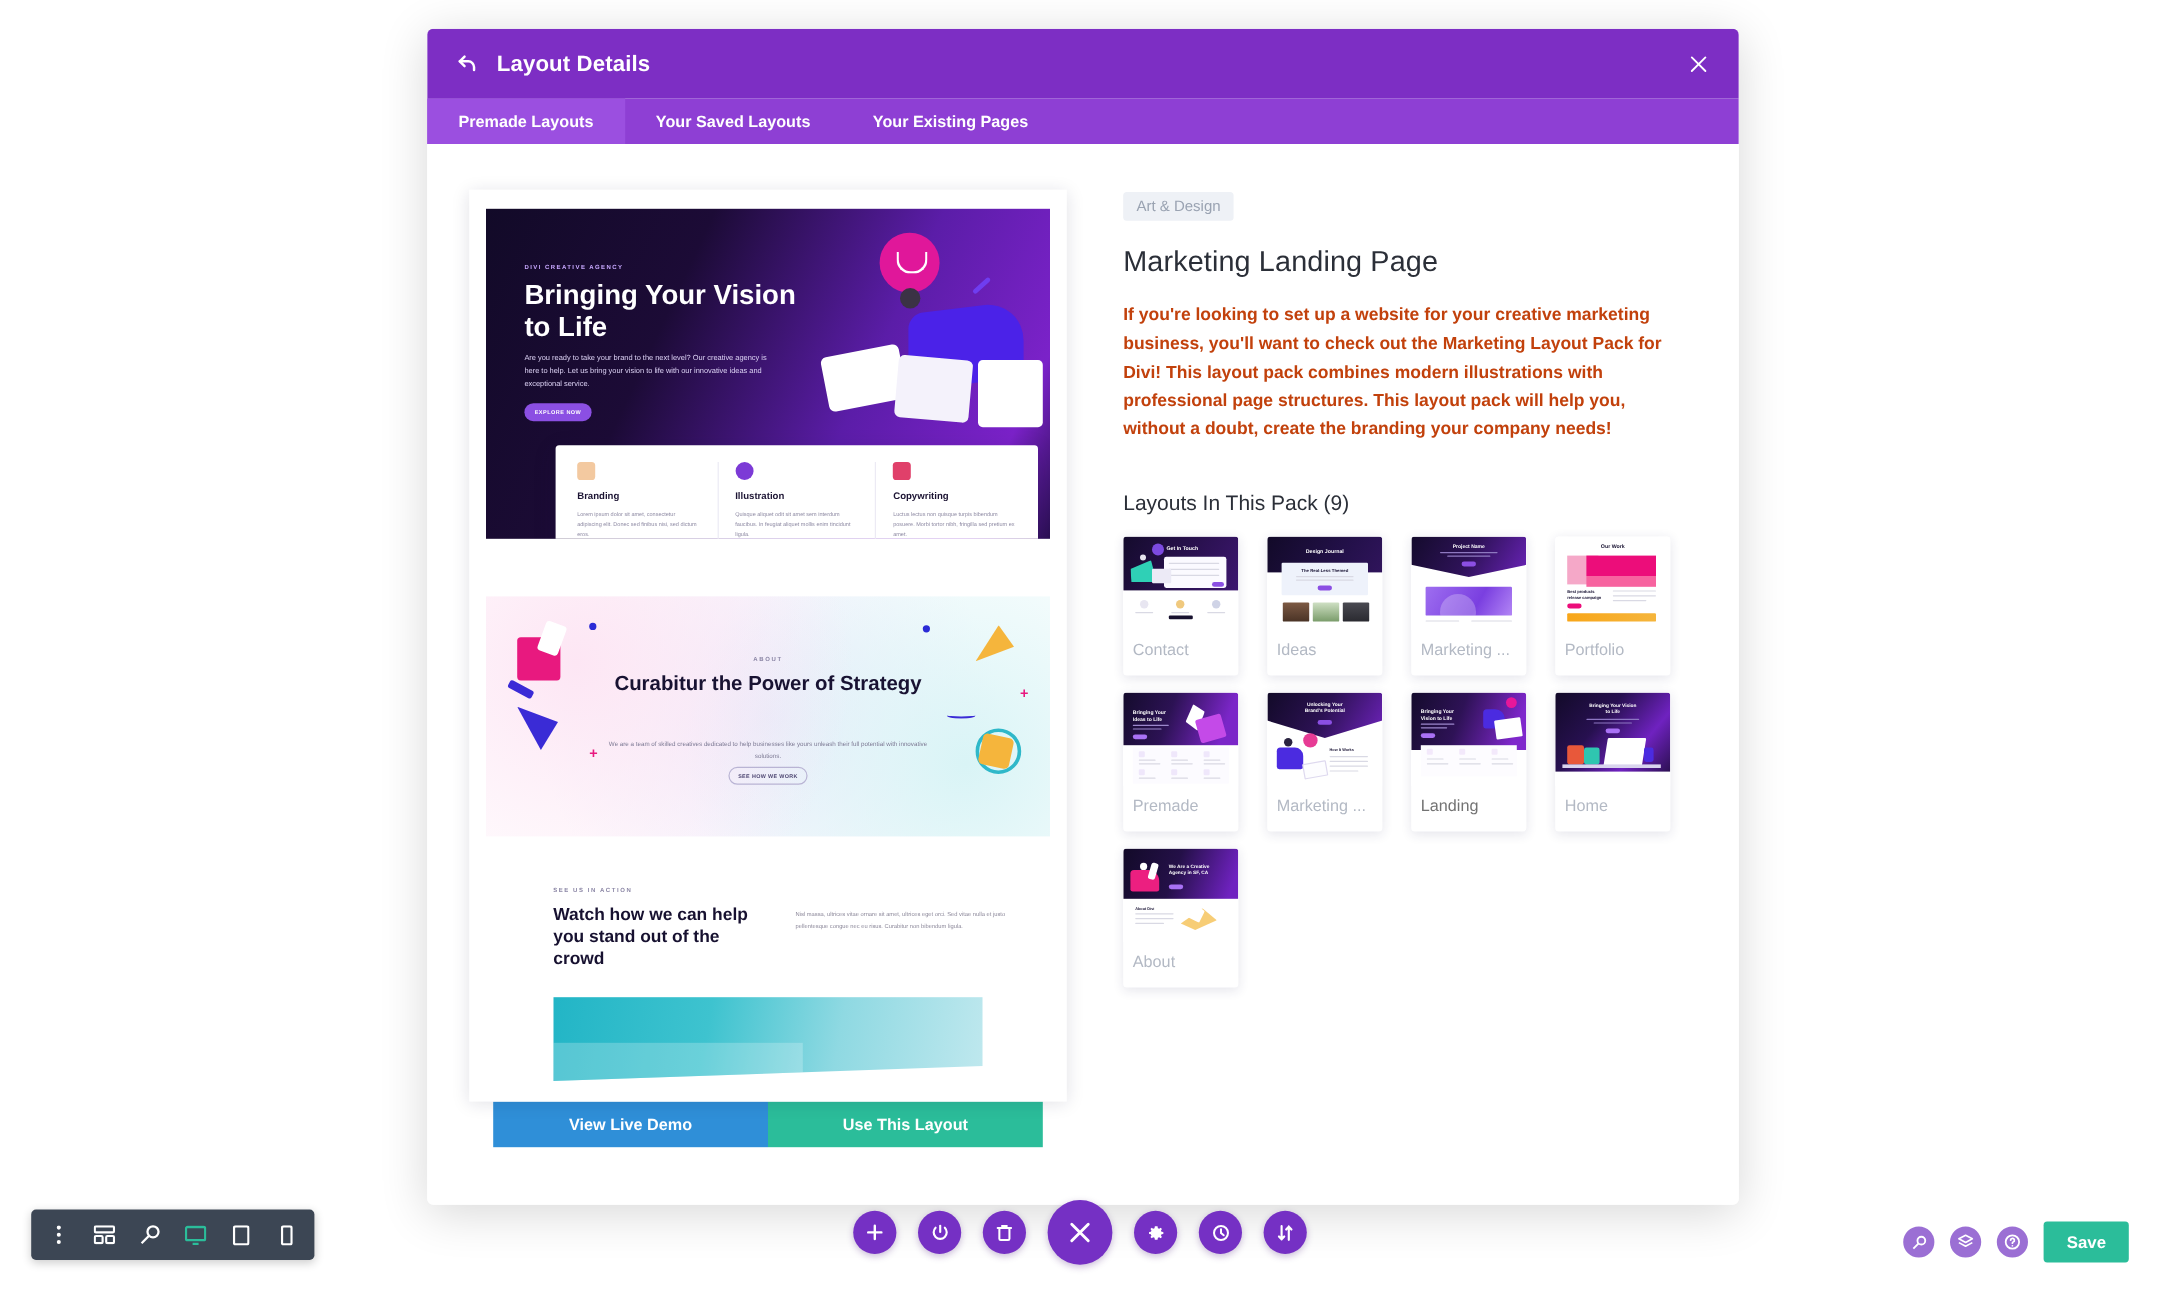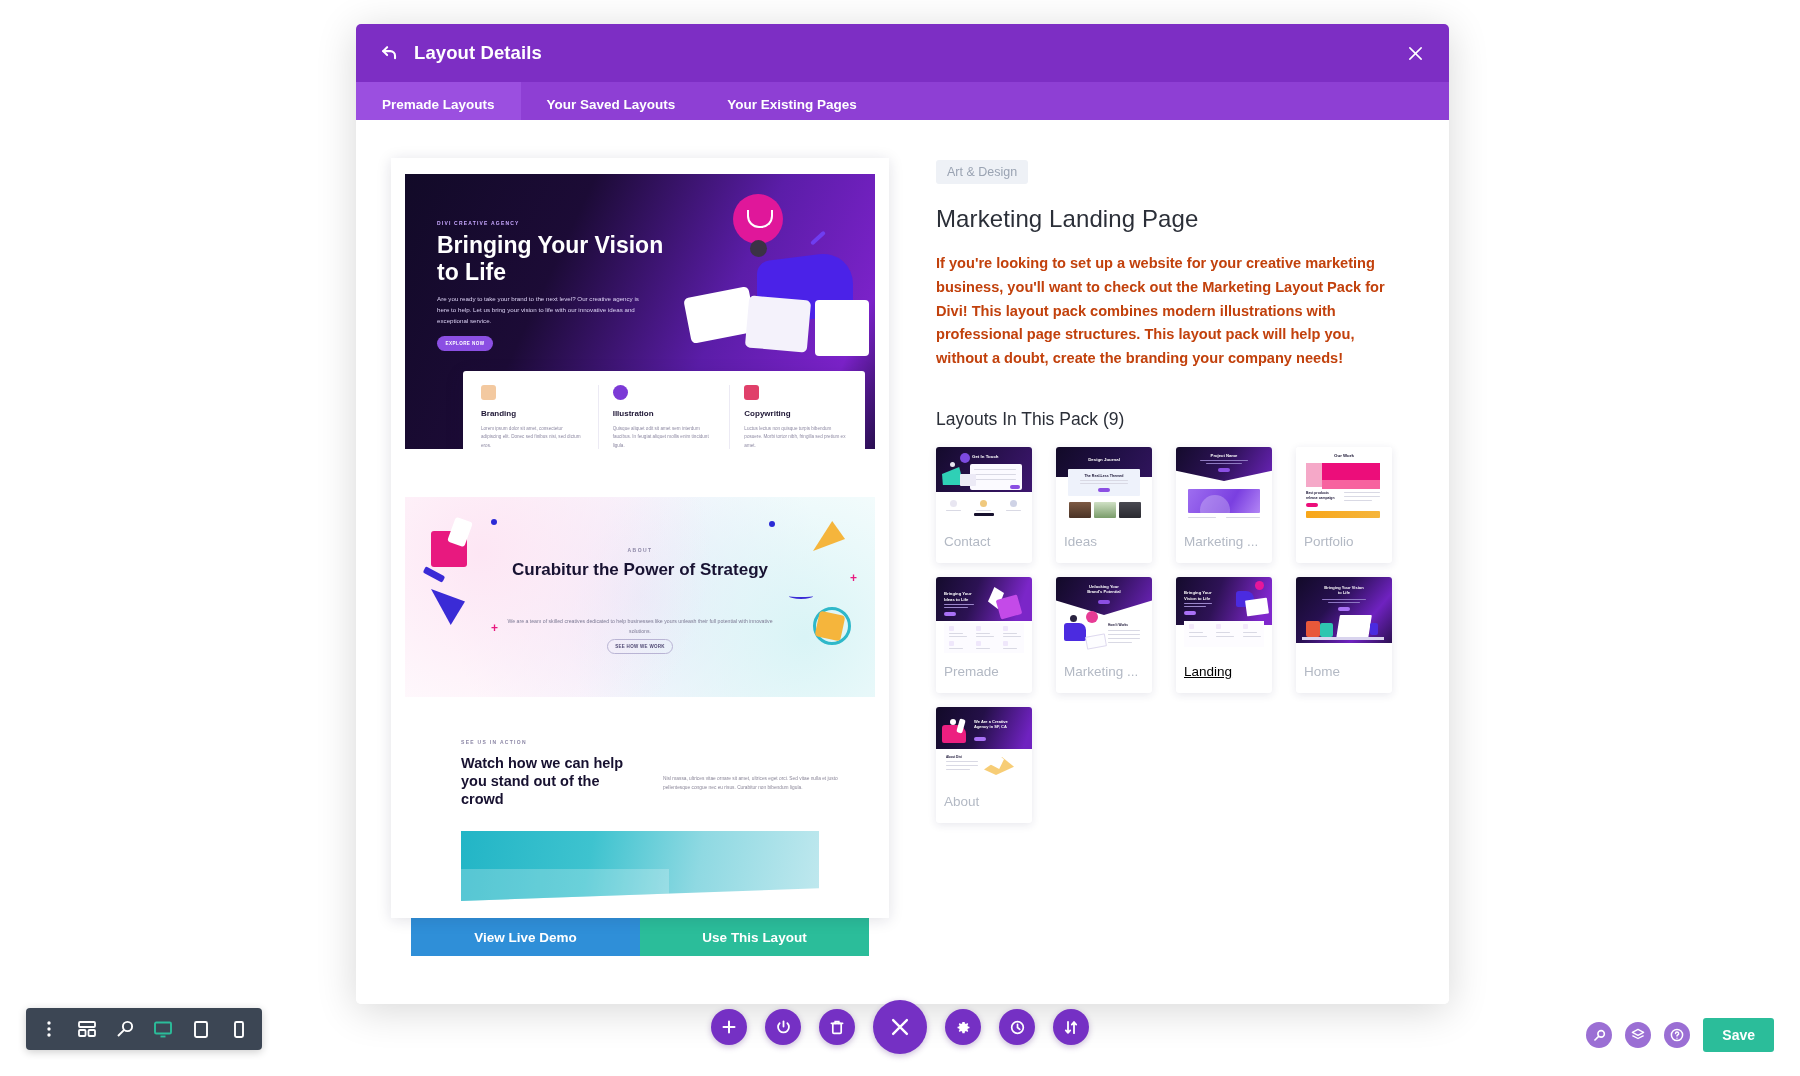--- a/index.html
+++ b/index.html
@@ -48,22 +48,22 @@
   }
   #close-icon svg { display:block; }
 
   #modal-tabs {
     height: 38px;
     background: #8e3fd4;
     display: flex; align-items: stretch;
     flex: 0 0 auto;
   }
   .tab {
-    display: flex; 
-    padding: 15px 26px;
+    display: flex; align-items: center;
+    padding: 0 26px;
     color: #ffffff; font-size: 13.5px; font-weight: bold;
     cursor: pointer;
     white-space: nowrap;
   }
   .tab.active { background: #9b4fe0; }
 
   #modal-body {
     flex: 1 1 auto;
     display: flex;
     padding: 38px 46px 0 34px;
@@ -129,21 +129,21 @@
       radial-gradient(circle at 50% 50%, #ece9fb 0%, #ffffff 75%);
       overflow:hidden;}
   .pv-sec2 .about{position:absolute;left:50%;transform:translateX(-50%);top:50px;font-size:5px;color:#8c87a6;letter-spacing:1.4px;font-weight:bold;}
   .pv-sec2 h2{position:absolute;left:50%;transform:translateX(-50%);top:62px;width:300px;text-align:center;font-size:17px;line-height:1.28;font-weight:bold;color:#181232;}
   .pv-sec2 p{position:absolute;left:50%;transform:translateX(-50%);top:120px;width:268px;text-align:center;font-size:5.2px;line-height:1.9;color:#7d7a94;}
   .pv-sec2 .btn{position:absolute;left:50%;transform:translateX(-50%);top:142px;width:66px;height:15px;border:1px solid #b9b4d4;border-radius:8px;display:flex;align-items:center;justify-content:center;font-size:4.5px;color:#4e4772;font-weight:bold;letter-spacing:.3px;}
   .sq{position:absolute;}
   
   .pv-sec3{position:relative;margin:42px 14px 0 14px;}
   .pv-sec3 .kick{font-size:5px;color:#8c87a6;letter-spacing:1.3px;font-weight:bold;padding-left:56px;}
-  .pv-sec3 .row{display:flex;gap:22px;padding-left:56px;padding-right:14px;margin-top:10px;align-items:center;}
+  .pv-sec3 .row{display:flex;gap:22px;padding-left:56px;padding-right:14px;margin-top:10px;}
   .pv-sec3 h3{font-size:14.5px;line-height:1.24;font-weight:bold;color:#171130;width:180px;}
   .pv-sec3 .body{font-size:4.8px;line-height:2.05;color:#8b8799;flex:1;padding-top:3px;}
   .pv-sec3 .media{margin:22px 56px 0 56px;height:70px;background:linear-gradient(100deg,#22b5c6 0%,#3ec3cf 36%,#8fd9e2 66%,#bfe8ee 100%);clip-path:polygon(0 0,100% 0,100% 82%,0 100%);position:relative;}
   .pv-sec3 .media .shade{position:absolute;left:0;bottom:0;width:58%;height:46%;background:rgba(255,255,255,.23);}
 
   #preview-actions {
     display: flex; width: 458px; height: 38px; flex: 0 0 auto;
   }
   #preview-actions .pa {
     flex: 1; display:flex; align-items:center; justify-content:center;
@@ -182,21 +182,21 @@
     overflow:hidden;
     cursor:pointer;
     padding-bottom:3px;
   }
   .layout-card .thumb {
     width:96px; height:78px; overflow:hidden; position:relative; background:#fff;
   }
   .layout-card .lname {
     font-size:13.5px; color:#b3b9c4; padding:9px 8px 11px 8px; white-space:nowrap; overflow:hidden;
   }
-  .layout-card.selected .lname { color:#000000;text-decoration:underline; }
+  .layout-card.selected .lname { color:#737373; }
 
   
   .tb { position:absolute; left:0; top:0; width:96px; height:78px; background:#fff; }
   .tbar { position:absolute; left:0; top:0; width:96px; }
   .ttxt { position:absolute; color:#fff; font-weight:bold; text-align:center; left:0; right:0; }
   .tpill { position:absolute; height:4px; border-radius:2px; background:#8b4fe3; }
   .tline { position:absolute; height:1.2px; background:#d9d9e4; border-radius:1px; }
 
   
   #vb-toolbar {

